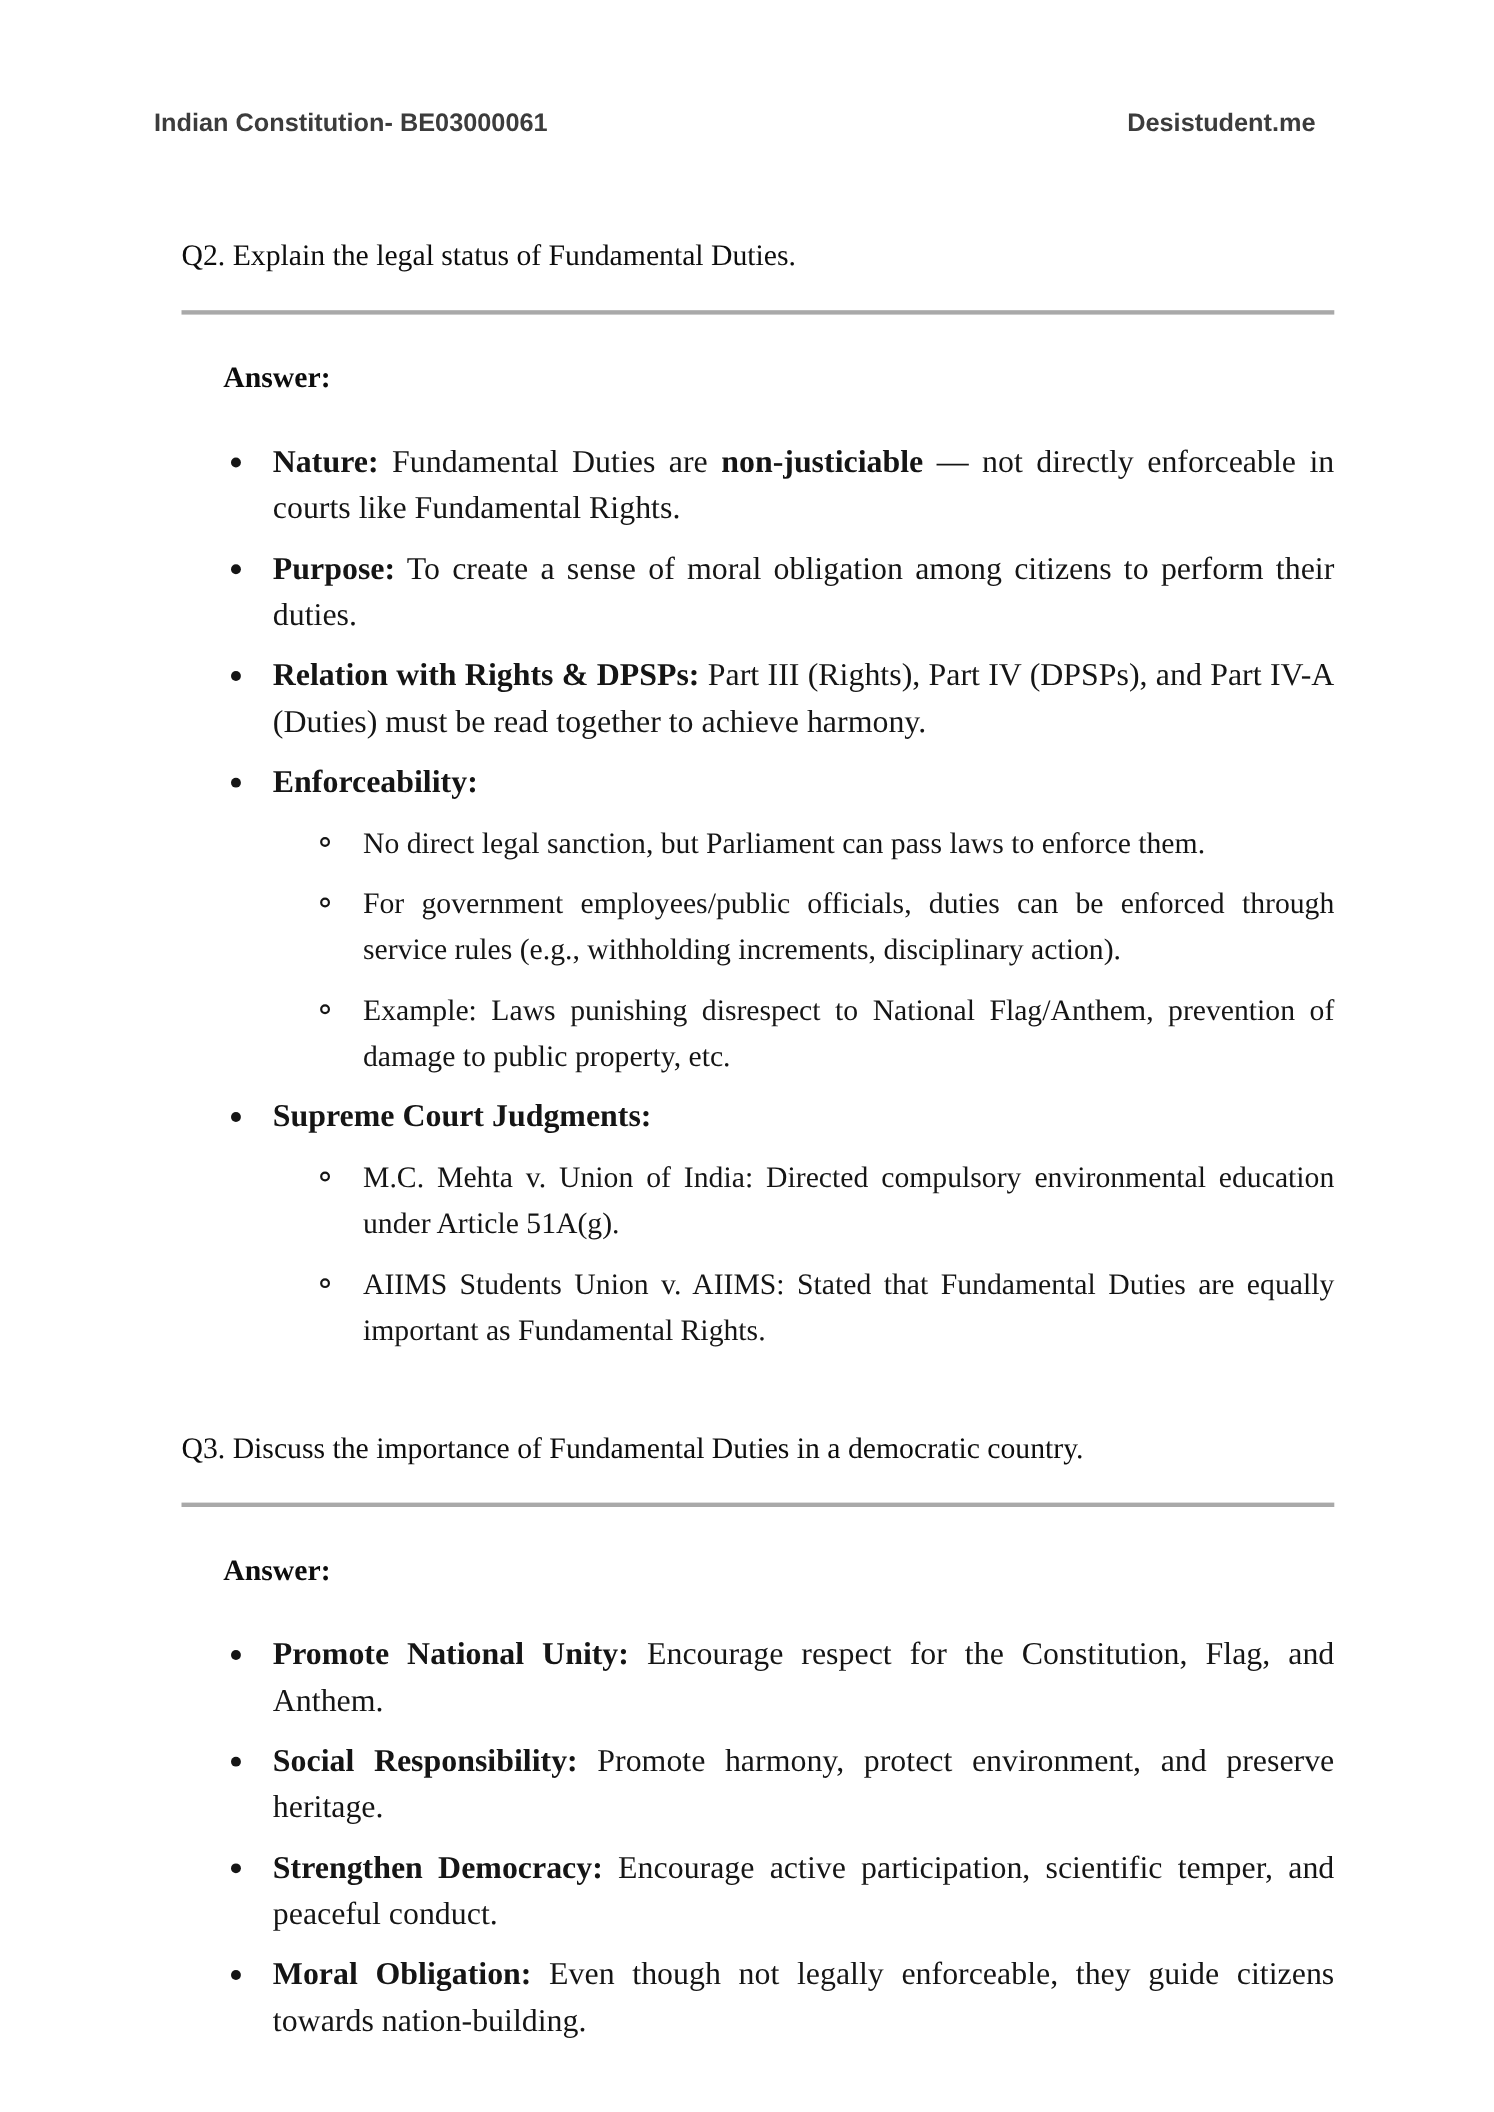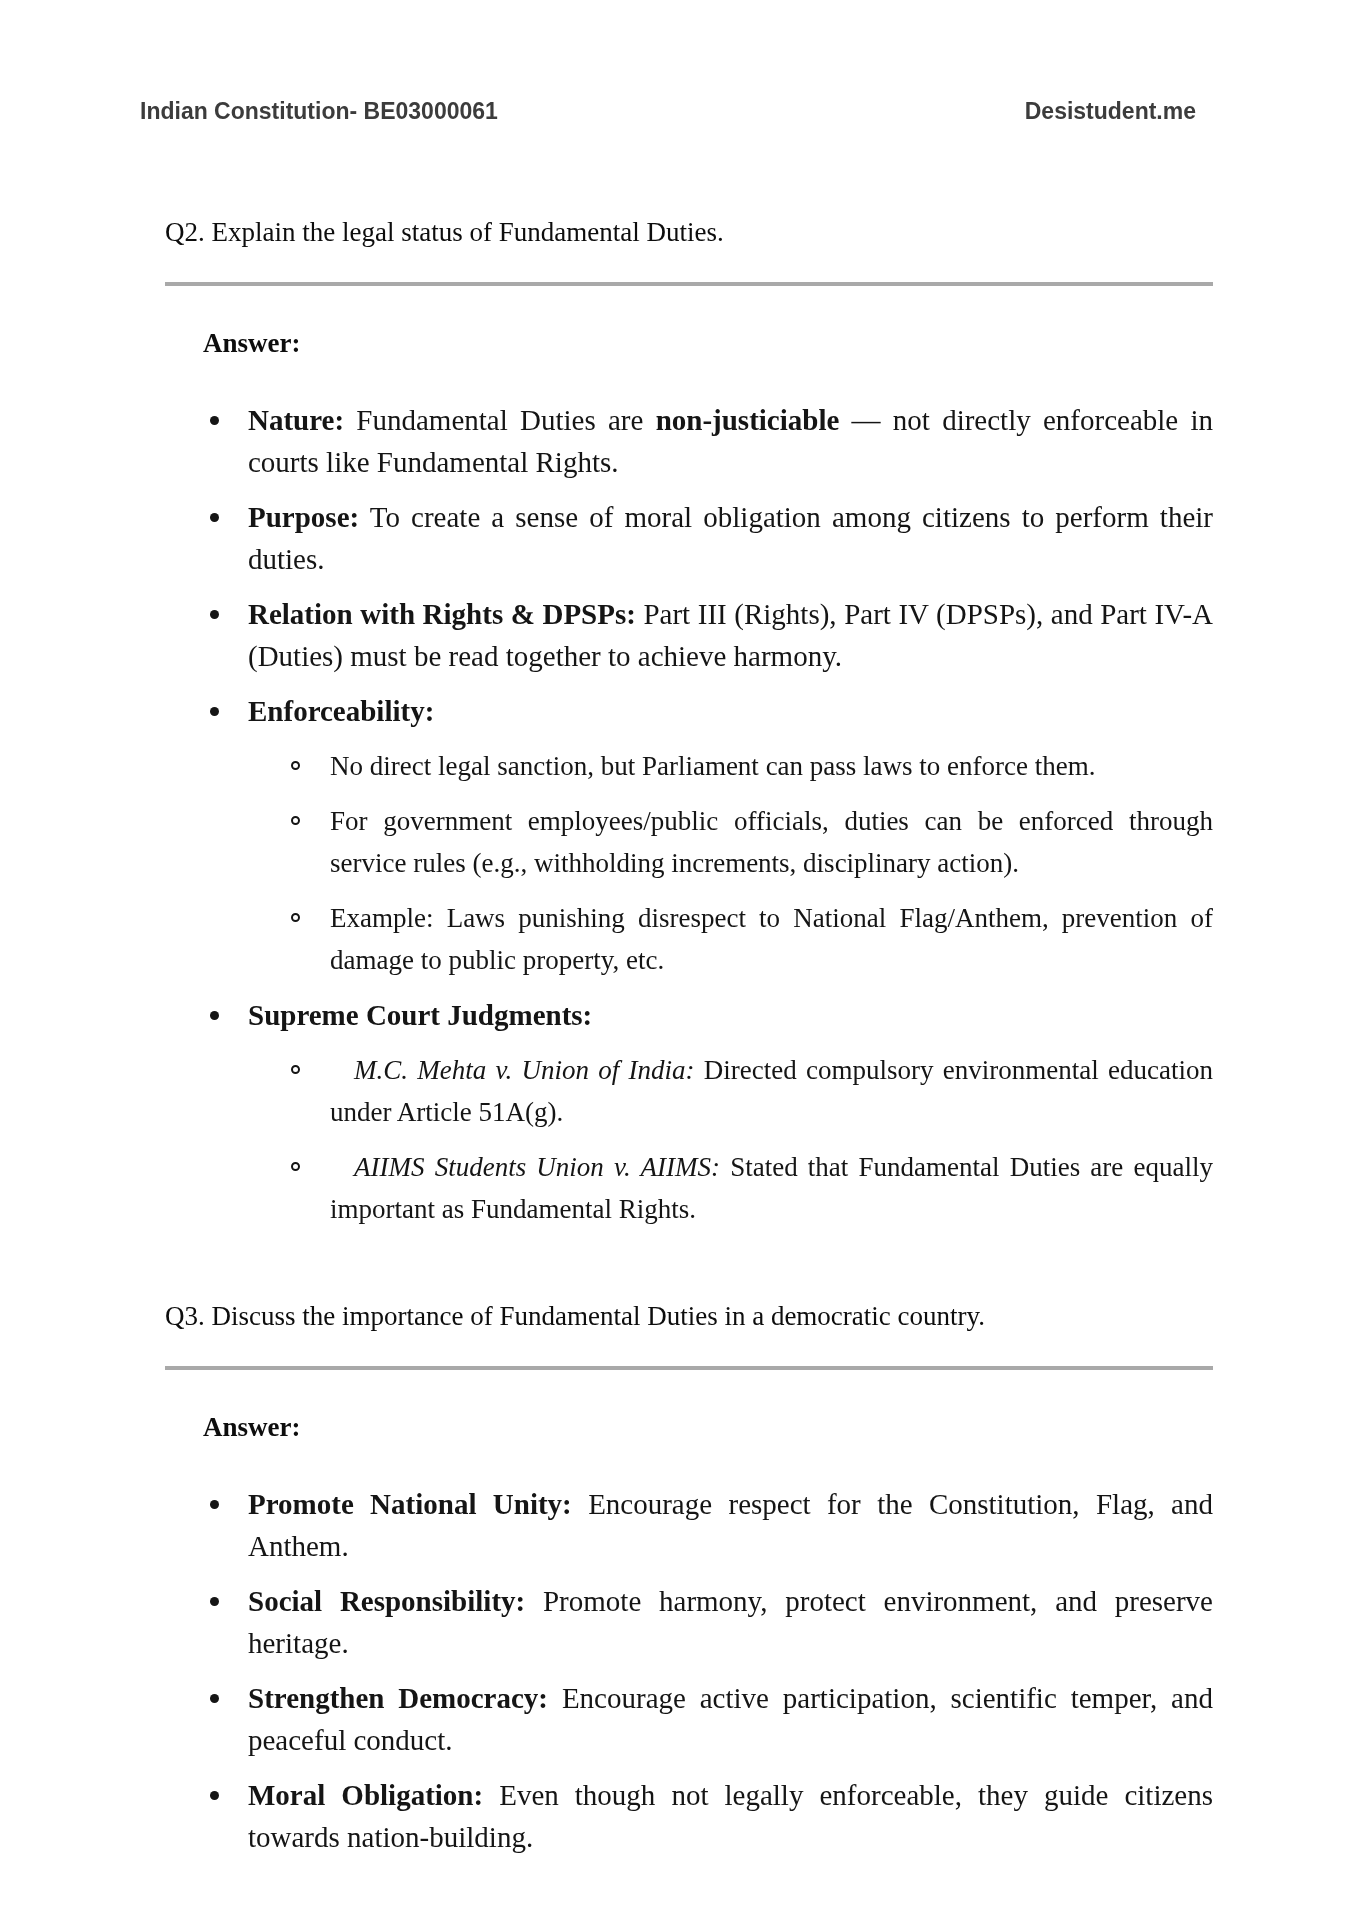--- a/index.html
+++ b/index.html
@@ -93,22 +93,20 @@
     background: transparent;
     box-sizing: border-box;
   }
   .lead {
     font-weight: 700;
   }
   .emph {
     font-weight: 700;
   }
   .case-name {
-    font-style: italic;
-    margin-left: 24px;
   }
   .section-q3 {
     margin-top: 68px;
   }
   .footer {
     position: absolute;
     top: 1782px;
     left: 0;
     width: 100%;
     text-align: center;

